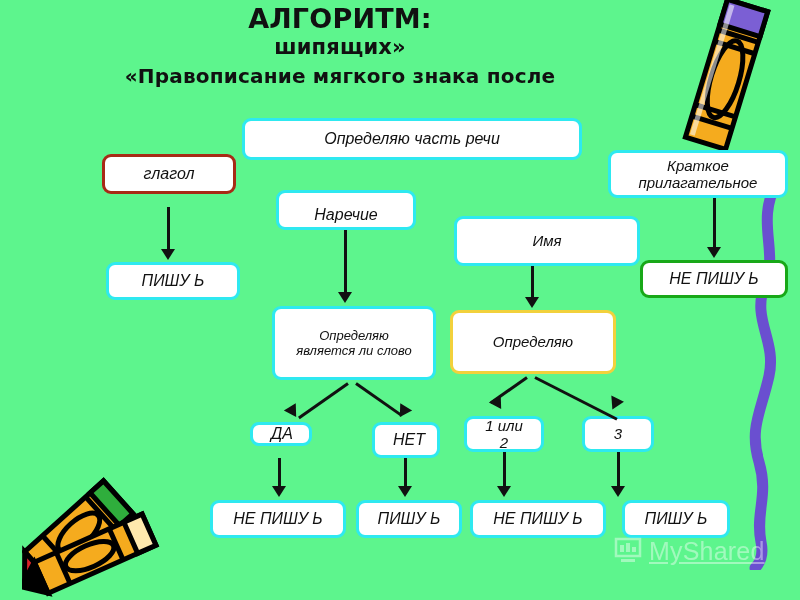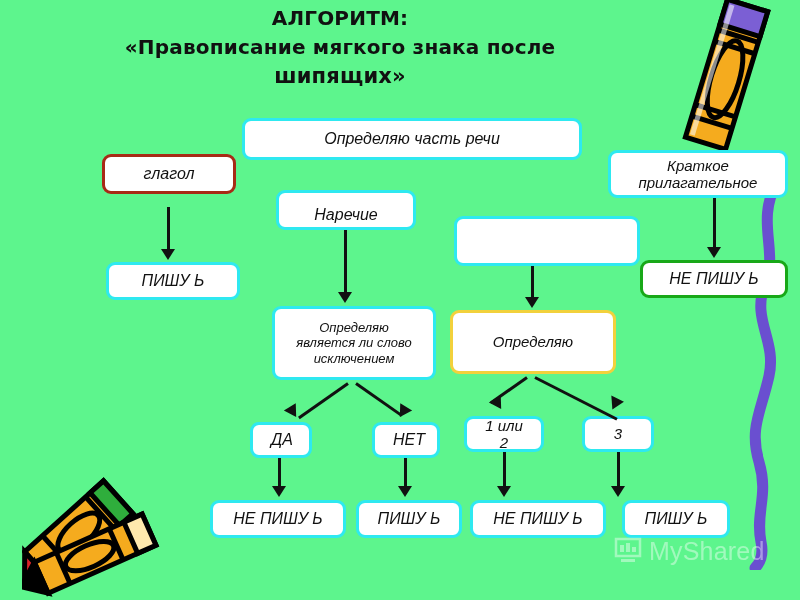--- a/index.html
+++ b/index.html
@@ -27,21 +27,21 @@
     top: 4px;
     width: 560px;
     text-align: center;
     color: #111;
     font-family: "DejaVu Sans", sans-serif;
     font-weight: bold;
     font-size: 21px;
     line-height: 29px;
     letter-spacing: 0.2px;
   }
-  #title-line1 { font-size: 20px; }
+  #title-line1 { font-size: 27px; }
   #title-line2 { font-size: 20px; }
 
   
   .node {
     position: absolute;
     box-sizing: border-box;
     background: #ffffff;
     border-radius: 9px;
     display: flex;
     align-items: center;
@@ -104,31 +104,32 @@
     display: flex;
     align-items: center;
     gap: 7px;
     opacity: 0.42;
   }
   #watermark-text {
     color: #ffffff;
     font-size: 25px;
     font-family: "Liberation Sans", sans-serif;
     letter-spacing: 0.2px;
+    text-decoration: underline;
   }
 </style>
 </head>
 <body>
 
 <div id="stage">
 
   <div id="title-block">
     <div id="title-line1">АЛГОРИТМ:</div>
+    <div id="title-line3">шипящих»</div>
     <div id="title-line2">«Правописание мягкого знака после</div>
-    <div id="title-line3">шипящих»</div>
   </div>
 
   <svg class="deco" id="crayon-top-right" width="140" height="165" viewBox="0 0 140 165">
     <g transform="rotate(17 70 82)">
       <path d="M50 8 L92 8 L92 152 L50 152 Z" fill="#f5ab1e" stroke="#000" stroke-width="5"></path>
       <path d="M50 8 L92 8 L92 34 L50 34 Z" fill="#7b5fd4" stroke="#000" stroke-width="5"></path>
       <path d="M50 40 L92 40 M50 52 L92 52 M50 118 L92 118 M50 130 L92 130" stroke="#000" stroke-width="5" fill="none"></path>
       <ellipse cx="71" cy="85" rx="14" ry="40" fill="none" stroke="#000" stroke-width="5"></ellipse>
       <path d="M56 12 L56 148" stroke="#ffffff" stroke-width="5" opacity="0.55"></path>
     </g>
@@ -164,46 +165,46 @@
 
   <div class="node b-red" style="left:102px; top:154px; width:134px; height:40px; font-size:16px;">
     <span>глагол</span>
   </div>
 
   <div class="node b-cyan" style="left:276px; top:190px; width:140px; height:40px; font-size:16px;align-items:flex-end;">
     <span>Наречие</span>
   </div>
 
   <div class="node b-cyan" style="left:454px; top:216px; width:186px; height:50px; font-size:15px; flex-direction:column;">
+    <span>Имя</span>
   </div>
 
   <div class="node b-cyan" style="left:608px; top:150px; width:180px; height:48px; font-size:15px; flex-direction:column;">
     <span>Краткое</span>
     <span>прилагательное</span>
   </div>
 
   <div class="node b-cyan" style="left:106px; top:262px; width:134px; height:38px; font-size:16px;">
     <span>ПИШУ Ь</span>
   </div>
 
   <div class="node b-green" style="left:640px; top:260px; width:148px; height:38px; font-size:16px;">
     <span>НЕ ПИШУ Ь</span>
   </div>
 
   <div class="node b-cyan" style="left:272px; top:306px; width:164px; height:74px; font-size:13px; flex-direction:column;">
     <span>Определяю</span>
     <span>является ли слово</span>
-    <span>исключением</span>
   </div>
 
   <div class="node b-gold" style="left:450px; top:310px; width:166px; height:64px; font-size:15px; flex-direction:column;">
     <span>Определяю</span>
   </div>
 
-  <div class="node b-cyan" style="left:250px; top:422px; width:62px; height:36px; font-size:16px;">
+  <div class="node b-cyan" style="left:250px; top:422px; width:62px; height:24px; font-size:16px;">
     <span>ДА</span>
   </div>
 
   <div class="node b-cyan" style="left:372px; top:422px; width:68px; height:36px; font-size:16px;">
     <span>НЕТ</span>
   </div>
 
   <div class="node b-cyan" style="left:464px; top:416px; width:80px; height:36px; font-size:15px;">
     <span>1 или 2</span>
   </div>

